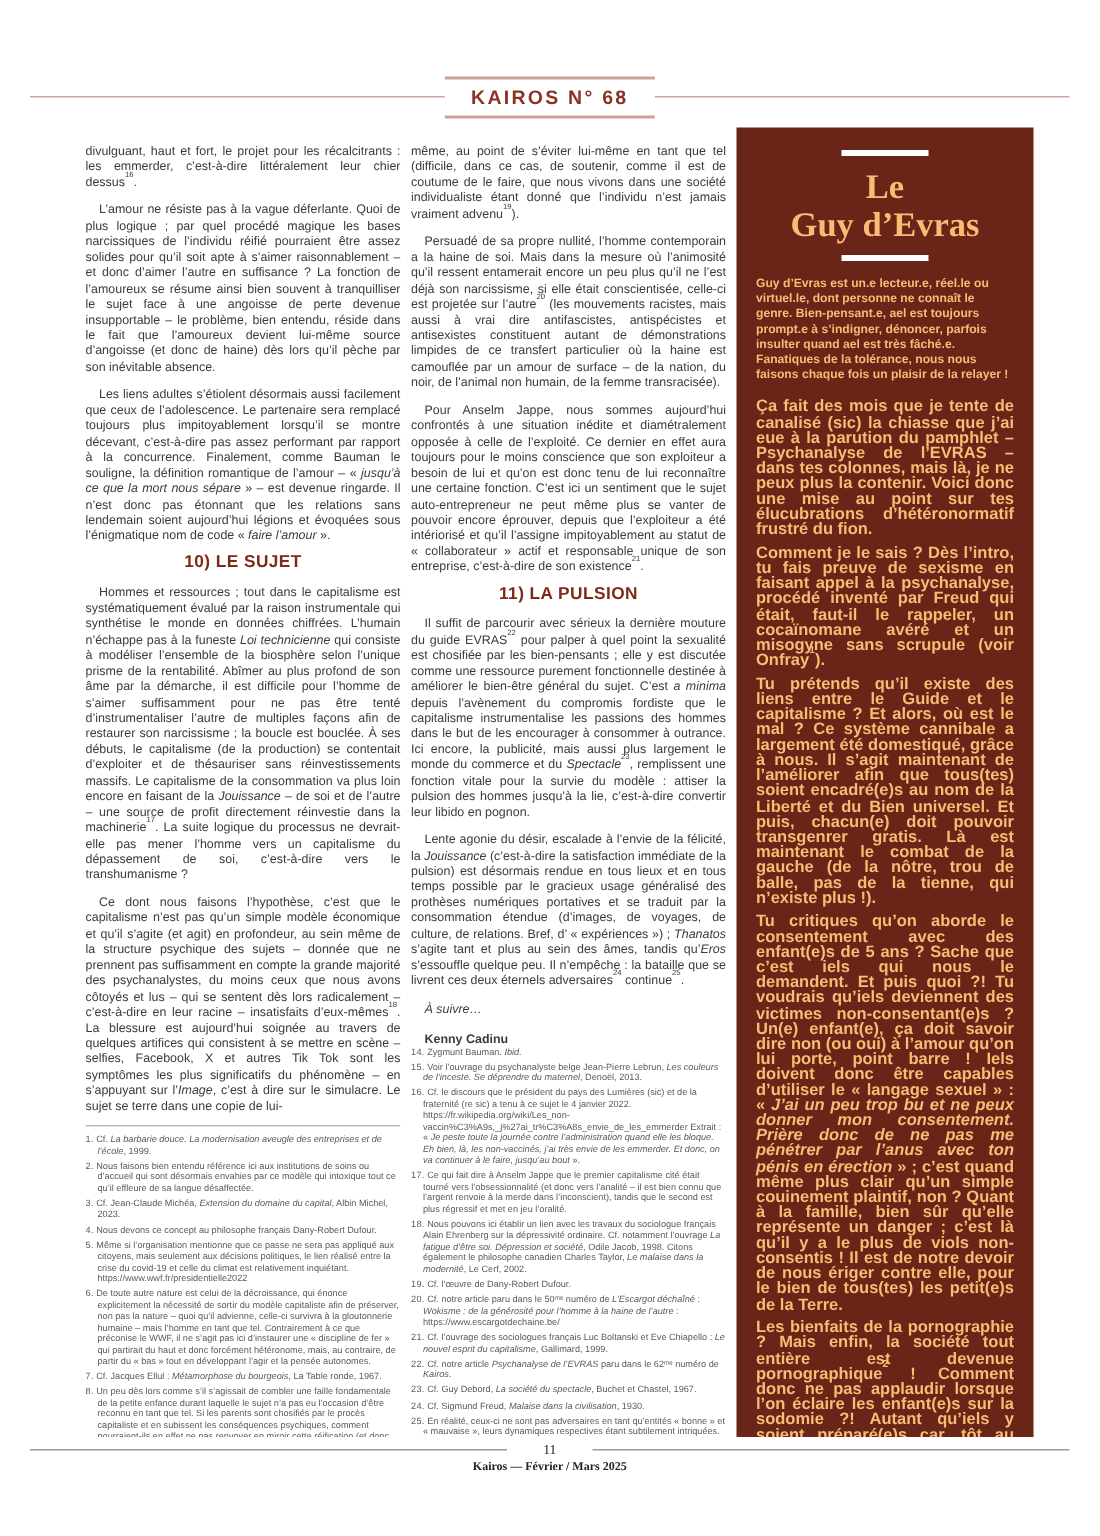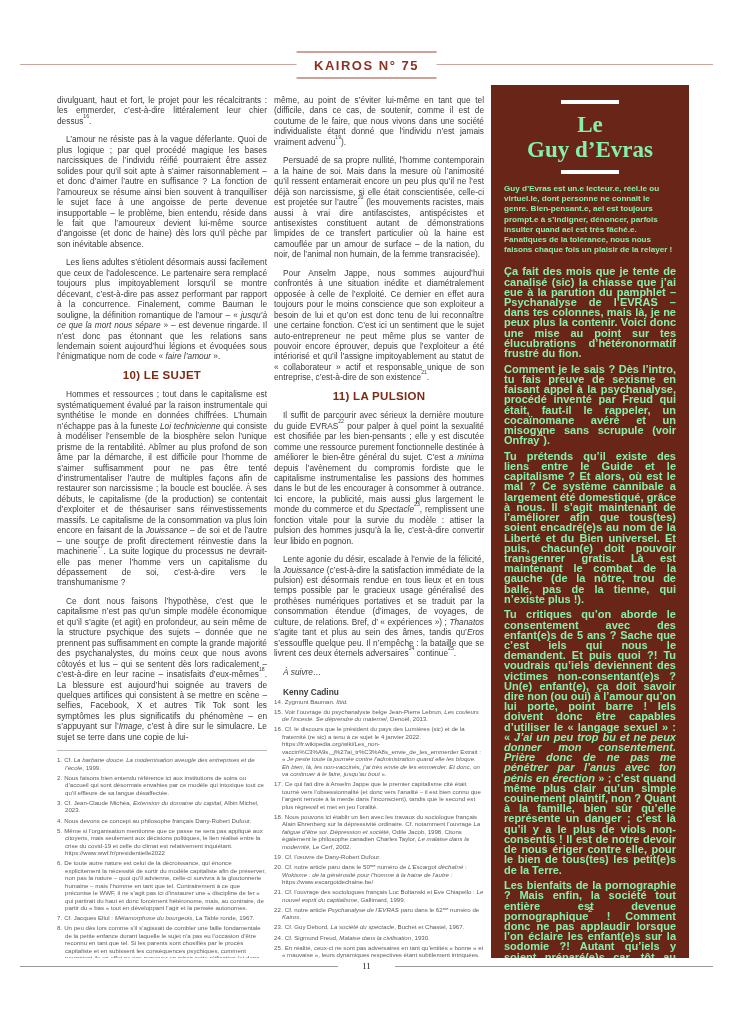--- a/index.html
+++ b/index.html
@@ -19,21 +19,21 @@
   .article p.no-indent{text-indent:0;}
   .article p.tosuivre{font-style:italic;margin:2px 0 10px;}
   .article p.author{font-weight:bold;margin-bottom:0;}
   .article h2{margin:7px 0 9px;text-align:center;color:var(--heading);font-size:11.5px;letter-spacing:.3px;font-family:"Liberation Sans",sans-serif;}
   .footnotes{margin-top:auto;font-size:6.1px;line-height:7.5px;color:#5a5a5a;text-align:left;}
   .footnotes.sep{border-top:1px solid #b9b9b9;padding-top:5px;}
   .fn{margin-bottom:2.6px;padding-left:8px;text-indent:-8px;overflow-wrap:anywhere;}
   .fn .fnum{letter-spacing:.2px;}
   sup{font-size:.62em;line-height:0;position:relative;top:-.45em;}
   
-  .sidebar{width:198px;height:873px;box-sizing:border-box;background:var(--sidebar_bg);color:#86efac;
+  .sidebar{width:198px;height:873px;box-sizing:border-box;background:var(--sidebar_bg);color:#fdba74;
            padding:15px 13px 10px;overflow:hidden;display:flex;flex-direction:column;}
   .bar{width:58px;height:4px;background:#fff;margin:0 auto;flex:none;}
   .sb-title{font-family:"Liberation Serif","DejaVu Serif",serif;font-weight:bold;text-align:center;
             font-size:23px;line-height:25px;margin:8px 0;}
   .sb-intro{font-weight:bold;font-size:8.1px;line-height:10.2px;margin:10px 0 11px;}
   .sb-paras p{font-weight:bold;font-size:11px;line-height:10.2px;text-align:justify;margin:0 0 5.5px;text-indent:0;}
   
   .pagefoot{margin:3px 20px 0;}
   .pageno-row{display:flex;align-items:center;gap:24px;}
   .fline{flex:1;height:1px;background:#9a9a9a;}
@@ -42,21 +42,21 @@
               font-size:8px;color:#222;margin-top:2px;}
 </style>
 </head>
 <body>
 
 <div class="page">
 
   <header class="masthead">
     <div class="long-rule"></div>
     <div class="issue-box">
-      <span>KAIROS N° 75</span>
+      <span>KAIROS N° 68</span>
     </div>
   </header>
 
   <div class="content">
 
     <div class="col">
       <div class="article" id="col1-article">
           <p class="no-indent">divulguant, haut et fort, le projet pour les récalcitrants : les emmerder, c’est-à-dire littéralement leur chier dessus<sup>16</sup>.</p>
           <p>L’amour ne résiste pas à la vague déferlante. Quoi de plus logique ; par quel procédé magique les bases narcissiques de l’individu réifié pourraient être assez solides pour qu’il soit apte à s’aimer raisonnablement – et donc d’aimer l’autre en suffisance ? La fonction de l’amoureux se résume ainsi bien souvent à tranquilliser le sujet face à une angoisse de perte devenue insupportable – le problème, bien entendu, réside dans le fait que l’amoureux devient lui-même source d’angoisse (et donc de haine) dès lors qu’il pèche par son inévitable absence.</p>
           <p>Les liens adultes s’étiolent désormais aussi facilement que ceux de l’adolescence. Le partenaire sera remplacé toujours plus impitoyablement lorsqu’il se montre décevant, c’est-à-dire pas assez performant par rapport à la concurrence. Finalement, comme Bauman le souligne, la définition romantique de l’amour – « <i>jusqu’à ce que la mort nous sépare</i> » – est devenue ringarde. Il n’est donc pas étonnant que les relations sans lendemain soient aujourd’hui légions et évoquées sous l’énigmatique nom de code « <i>faire l’amour</i> ».</p>
@@ -123,15 +123,16 @@
     </aside>
 
   </div>
 
   <footer class="pagefoot">
     <div class="pageno-row">
       <span class="fline"></span>
       <span class="pageno">11</span>
       <span class="fline"></span>
     </div>
+    <div class="issue-line">Kairos — Février / Mars 2025</div>
   </footer>
 
 </div>
 
 </body></html>

